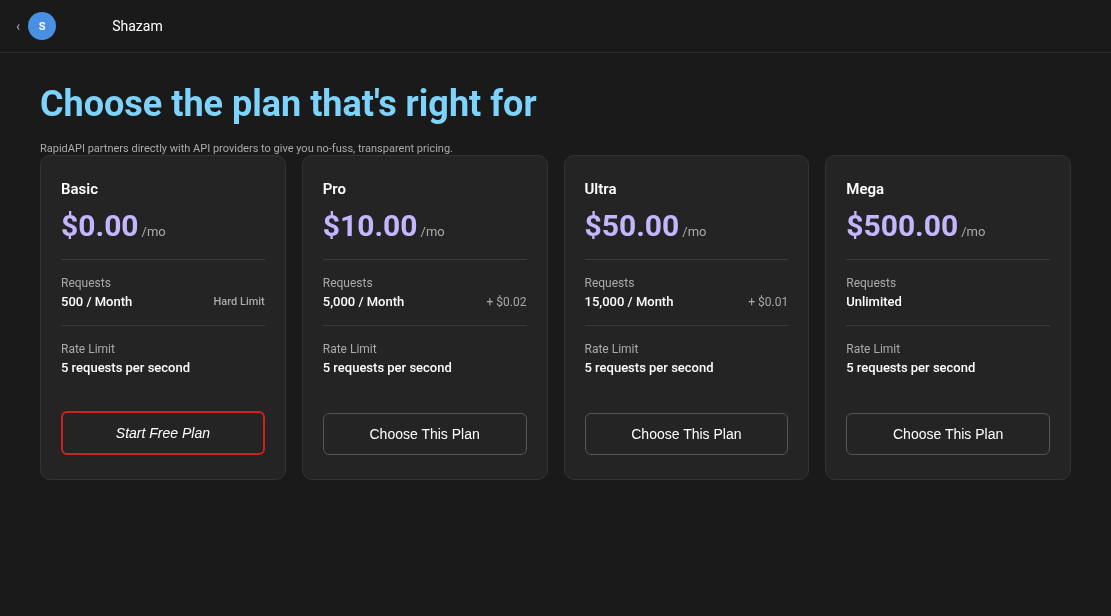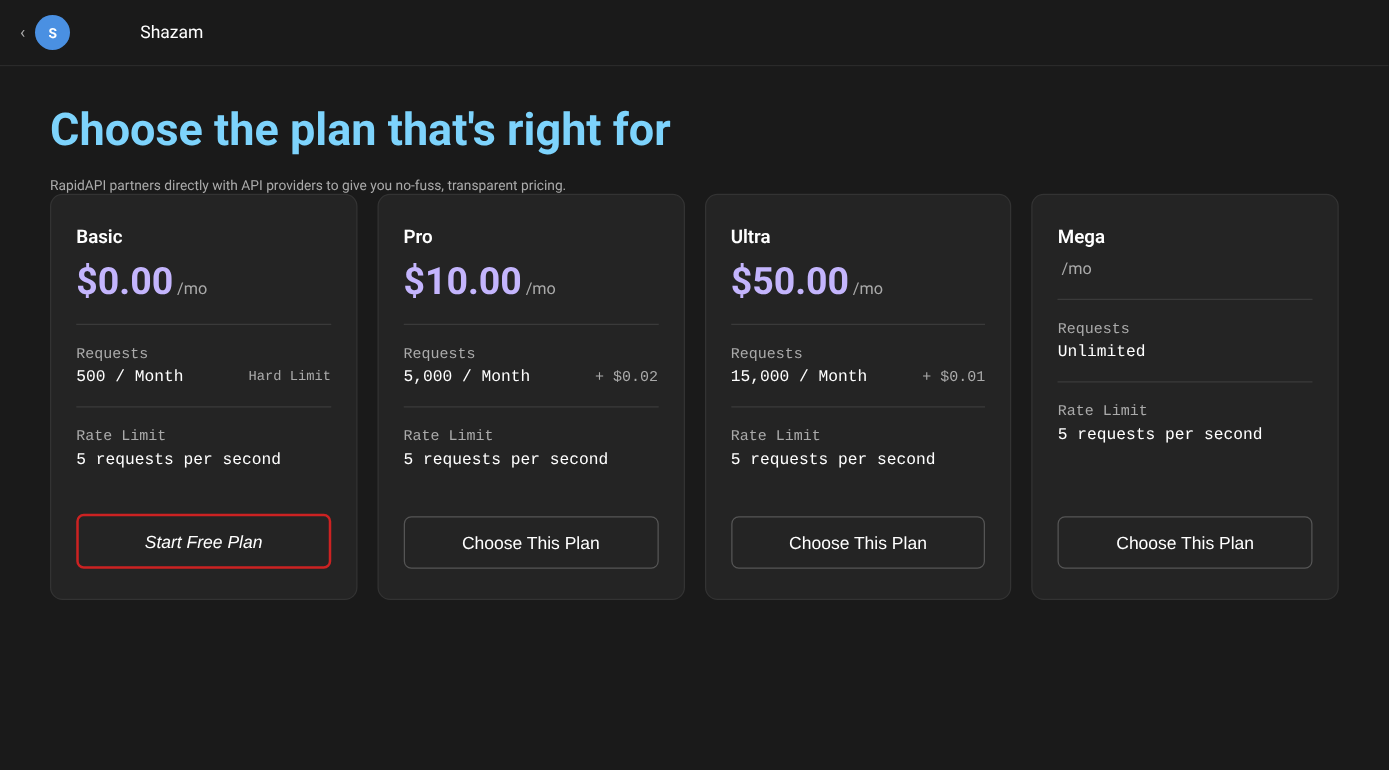--- a/index.html
+++ b/index.html
@@ -106,21 +106,20 @@
     }
 
     .divider {
       border: none;
       border-top: 1px solid #3a3a3a;
       margin-bottom: 16px;
     }
 
     .plan-feature {
       margin-bottom: 16px;
-      font-family: Liberation Mono, monospace;
     }
 
     .feature-label {
       font-size: 12px;
       color: #aaaaaa;
       margin-bottom: 4px;
     }
 
     .feature-value-row {
       display: flex;
@@ -249,20 +248,21 @@
       <div class="feature-label">Rate Limit</div>
       <div class="feature-value">5 requests per second</div>
     </div>
     <div class="plan-cta">
       <button class="cta-button ">Choose This Plan</button>
     </div>
   </div>
       <div class="plan-card">
     <div class="plan-name">Mega</div>
     <div class="plan-price-row">
+      <span class="plan-price">$500.00</span>
       <span class="plan-price-period">/mo</span>
     </div>
     <hr class="divider">
     <div class="plan-feature">
       <div class="feature-label">Requests</div>
       <div class="feature-value-row">
         <span class="feature-value">Unlimited</span>
 
       </div>
     </div>

